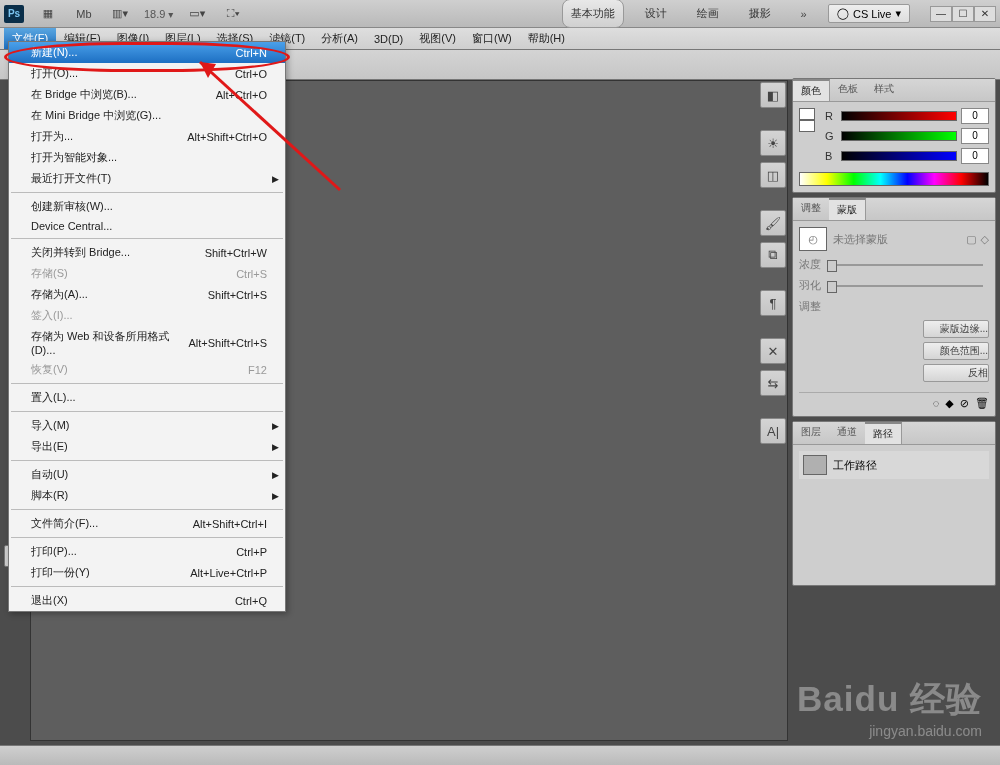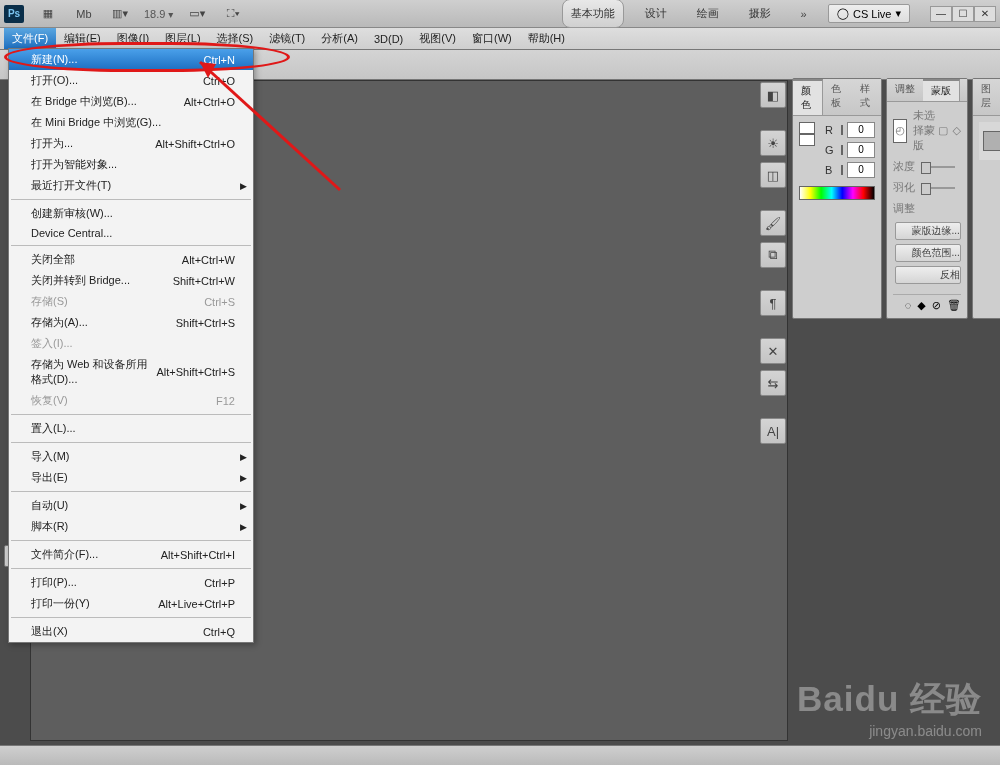--- a/index.html
+++ b/index.html
@@ -27,21 +27,21 @@
 
 
 .toolscol { position:absolute; left:4px; top:80px; width:22px; background:#cfcfcf; border:1px solid #777; border-radius:2px; }
 .toolscol .tool { width:100%; height:22px; display:flex; align-items:center; justify-content:center; color:#333; border-bottom:0; }
 
 
 .canvas { position:absolute; left:30px; right:212px; top:80px; bottom:24px; background:#5e5e5e; border:1px solid #333; }
 
 
 
-.panels { position:absolute; right:4px; top:78px; width:204px; display:flex; flex-direction:row; gap:4px;border-radius:6px; }
+.panels { position:absolute; right:4px; top:78px; width:204px; display:flex; flex-direction:column; gap:4px;border-radius:6px; }
 .panel { background:#cecece; border:1px solid #777; border-radius:2px; }
 .panel .tabs { display:flex; background:linear-gradient(#d6d6d6,#c7c7c7); border-bottom:1px solid #999; }
 .panel .tab { padding:3px 8px; color:#555; font-size:10px; }
 .panel .tab.active { background:#e2e2e2; color:#222; border-right:1px solid #999; border-top:2px solid #888; }
 .panel .body { padding:6px; }
 
 
 .color-row { display:flex; align-items:center; gap:4px; margin-bottom:4px; }
 .color-row .ch { width:12px; color:#333; }
 .color-row .slider { flex:1; height:10px; border:1px solid #666; }
@@ -62,21 +62,21 @@
 .paths-body { min-height:140px; }
 .paths-body .path-row { display:flex; align-items:center; gap:6px; padding:4px; background:#d8d8d8; }
 .paths-body .path-thumb { width:24px; height:20px; background:#b0b0b0; border:1px solid #666; }
 
 
 .miniicons { position:absolute; right:212px; top:82px; width:28px; display:flex; flex-direction:column; gap:6px; }
 .miniicons .mi { width:26px; height:26px; background:linear-gradient(#d4d4d4,#c4c4c4); border:1px solid #888; border-radius:2px; display:flex; align-items:center; justify-content:center; font-size:13px; color:#444; }
 .miniicons .gap { height:10px; }
 
 
-.dropdown { position:absolute; left:8px; top:48px; width:246px; background:#f3f3f3; border:1px solid #777; box-shadow:2px 2px 6px rgba(0,0,0,.3); z-index:100; }
+.dropdown { position:absolute; left:8px; top:41px; width:278px; background:#f3f3f3; border:1px solid #777; box-shadow:2px 2px 6px rgba(0,0,0,.3); z-index:100; }
 .dropdown .ditem { display:flex; align-items:center; justify-content:space-between; padding:3px 18px 3px 22px; color:#222; font-size:11px; position:relative; }
 .dropdown .ditem.highlight { background:linear-gradient(#4aa0ea,#1d6fc2); color:#fff; }
 .dropdown .ditem.disabled { color:#999; }
 .dropdown .ditem .arrow { position:absolute; right:6px; font-size:9px; color:#222; }
 .dropdown .dsep { height:1px; background:#bbb; margin:3px 2px; }
 
 
 .red-ellipse { position:absolute; left:4px; top:42px; width:286px; height:30px; border:3px solid #e01818; border-radius:50%/60%; z-index:200; pointer-events:none; }
 .red-arrow { position:absolute; z-index:200; pointer-events:none; }
 
@@ -284,24 +284,20 @@
     </div>
     <div class="dsep"></div>
     <div class="ditem">
       <span>创建新审核(W)...</span>
     </div>
     <div class="ditem">
       <span>Device Central...</span>
     </div>
     <div class="dsep"></div>
     <div class="ditem">
-      <span>关闭全部</span>
-      <span>Alt+Ctrl+W</span>
-    </div>
-    <div class="ditem">
       <span>关闭并转到 Bridge...</span>
       <span>Shift+Ctrl+W</span>
     </div>
     <div class="ditem disabled">
       <span>存储(S)</span>
       <span>Ctrl+S</span>
     </div>
     <div class="ditem">
       <span>存储为(A)...</span>
       <span>Shift+Ctrl+S</span>

